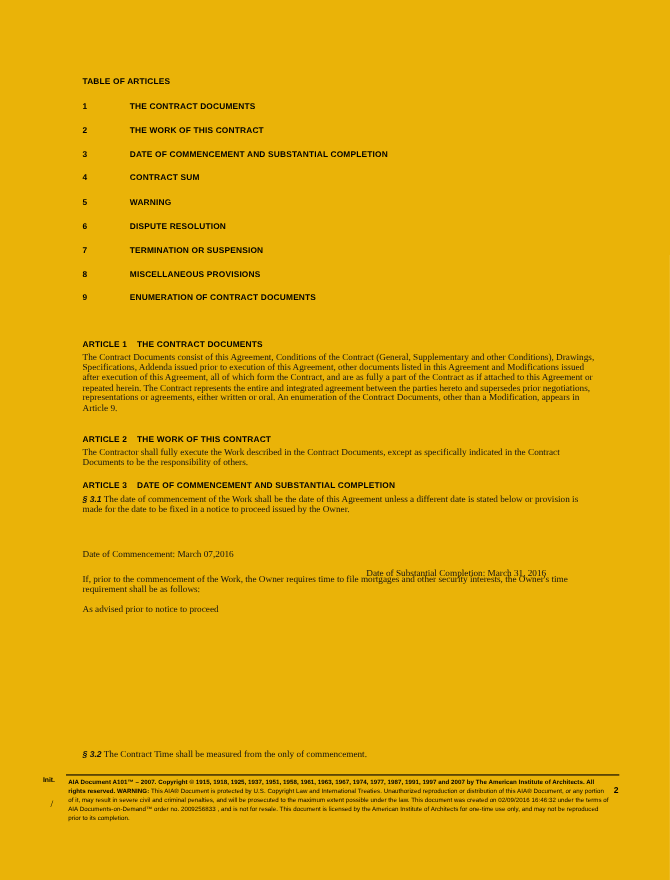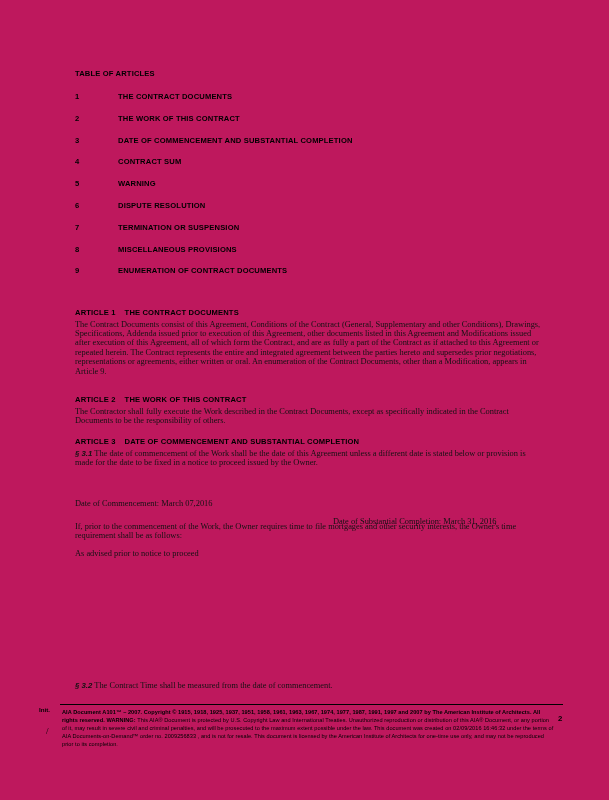--- a/index.html
+++ b/index.html
@@ -1,19 +1,19 @@
 <!DOCTYPE html>
 <html><head>
 <meta charset="utf-8">
 <style>
   html,body { margin:0; padding:0; background:#ffffff; }
   .page {
     position:relative;
     width:609px; height:800px;
-    background:#be185d;
+    background:#eab308;
     overflow:hidden;
     font-family:"Liberation Serif", serif;
     color:#141414;
   }
   
   .hsans {
     font-family:"Liberation Sans", sans-serif;
     font-weight:bold;
     font-size:7.6px;
     letter-spacing:0.15px;
@@ -152,21 +152,21 @@
 
   <div class="abs body-text" style="top:499px; left:75px; white-space:nowrap;">Date of Commencement: March 07,2016</div>
   <div class="abs body-text" style="top:498px; left:333px; white-space:nowrap;margin-top:19px;">Date of Substantial Completion: March 31, 2016</div>
 
   <div class="abs col body-text" style="top:522px;">If, prior to the commencement of the Work, the Owner requires time to file mortgages and other security interests, the Owner's time requirement shall be as follows:</div>
 
   <div class="abs col body-text" style="top:549px;">As advised prior to notice to proceed</div>
 
   <div class="abs col body-text" style="top:681px;">
     <span class="sec-num">§ 3.2</span>
-    <span>The Contract Time shall be measured from the date of commencement.</span>
+    <span>The Contract Time shall be measured from the only of commencement.</span>
   </div>
 
   <div class="footer-rule"></div>
 
   <div class="init-label">Init.</div>
   <div class="init-slash">/</div>
 
   <div class="footer-legal">
     <span class="b">AIA Document A101™ – 2007. Copyright © 1915, 1918, 1925, 1937, 1951, 1958, 1961, 1963, 1967, 1974, 1977, 1987, 1991, 1997 and 2007 by The American Institute of Architects. All rights reserved.</span>
     <span class="b">WARNING:</span>

